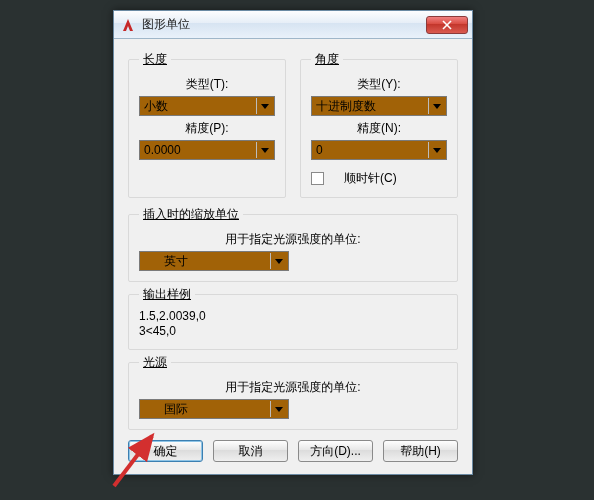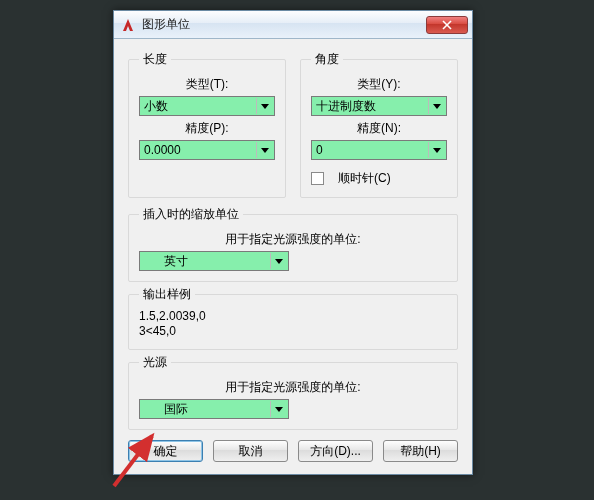--- a/index.html
+++ b/index.html
@@ -50,46 +50,46 @@
     padding: 8px 14px 12px 14px;
   }
   .row { display: flex; gap: 14px; }
   fieldset {
     border: 1px solid #d9d9d9;
     border-radius: 2px;
     padding: 4px 10px 10px 10px;
     margin: 4px 0;
   }
   fieldset.col { flex: 1; }
-  legend { padding: 0 4px; color: #000; }
+  legend { padding: 0 4px; color: #000; text-decoration: underline; }
   .lbl { margin: 4px 0 3px 0; color: #000; text-align: center; }
   .select {
     width: 100%;
     height: 20px;
     border: 1px solid #7a7a7a;
-    background: #86efac;
+    background: #a16207;
     display: flex;
     align-items: center;
     justify-content: space-between;
     padding: 0 2px 0 4px;
     text-align: center;
   }
   .select.half { width: 150px; padding-left: 24px; }
   .select-arrow {
     width: 16px; height: 16px;
     border-left: 1px solid #bcbcbc;
     display: flex; align-items: center; justify-content: center;
   }
   .tri {
     width: 0; height: 0;
     border-left: 4px solid transparent;
     border-right: 4px solid transparent;
     border-top: 5px solid #000;
   }
-  .chk-row { display: flex; align-items: center; gap: 14px; margin-top: 10px; }
+  .chk-row { display: flex; align-items: center; gap: 20px; margin-top: 10px; }
   .chk {
     width: 13px; height: 13px;
     border: 1px solid #8a8a8a;
     background: #fff;
   }
   .sample {
     font-family: Tahoma, sans-serif;
     white-space: pre;
     line-height: 1.25;
     margin-top: 2px;

